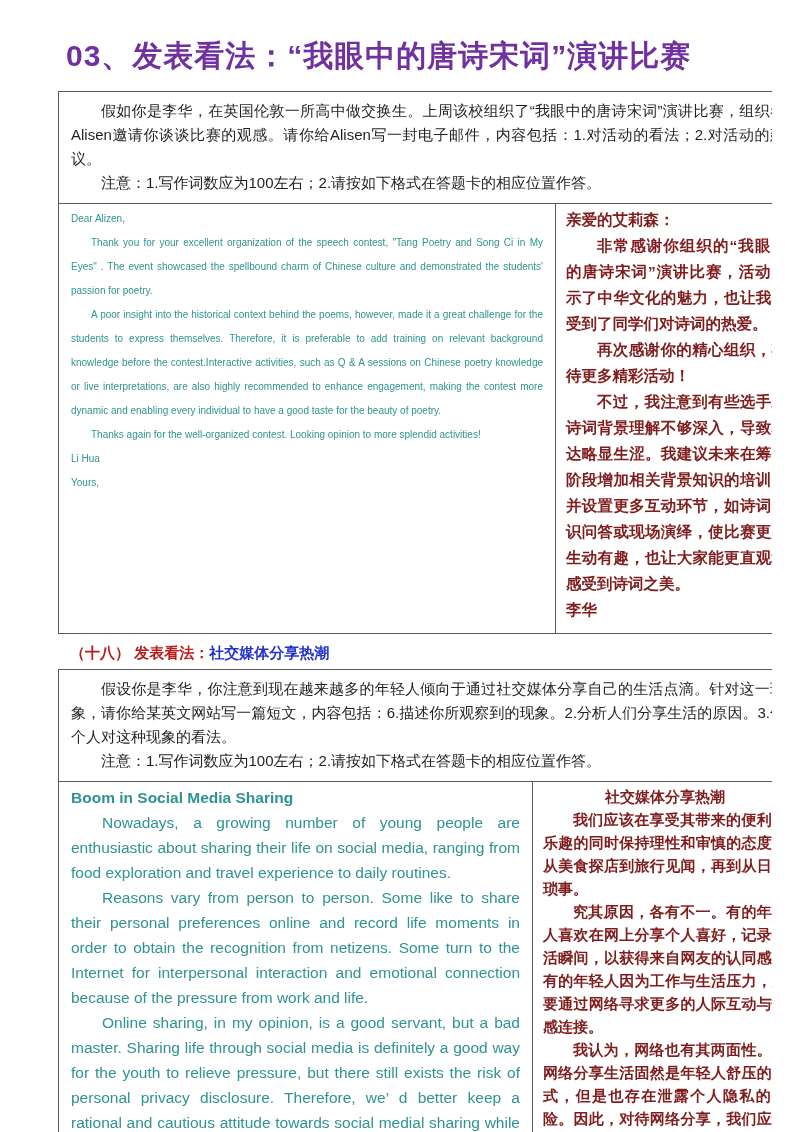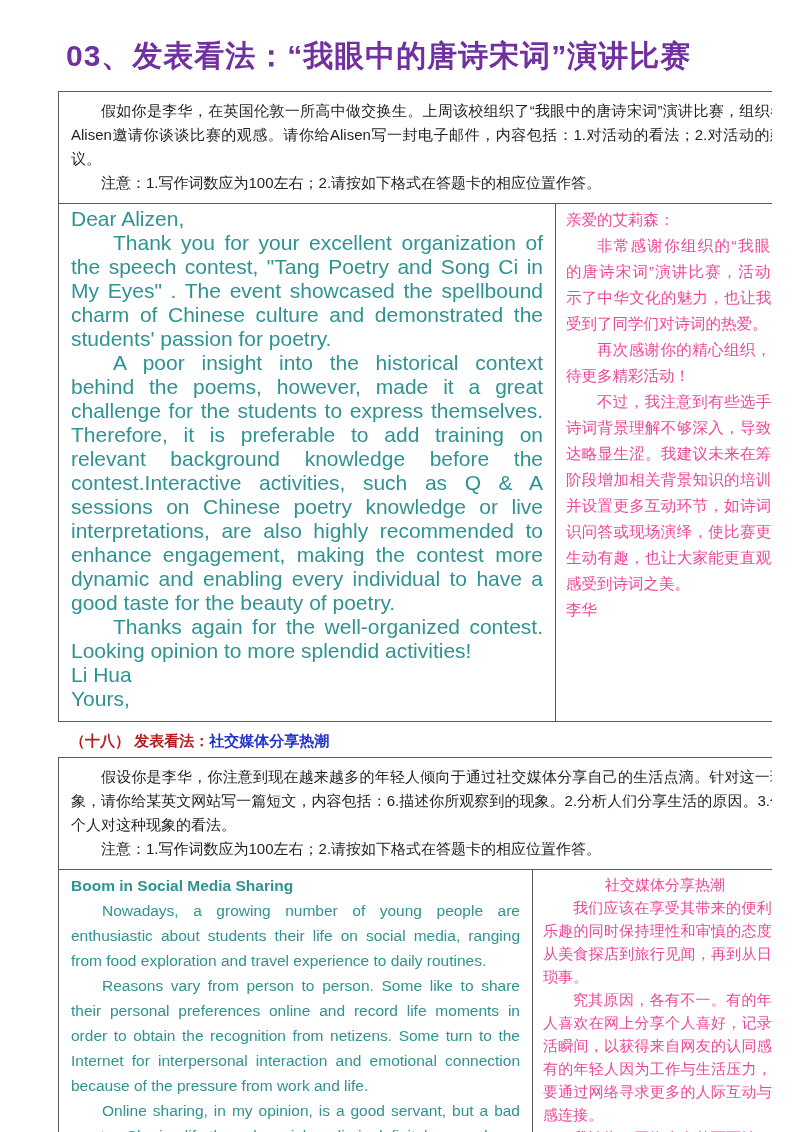--- a/index.html
+++ b/index.html
@@ -38,27 +38,28 @@
     margin-top: -1px;
     display: flex;
     align-items: stretch;
   }
   .col-en {
     box-sizing: border-box;
     border-right: 1px solid #5a5a5a;
     padding: 3px 12px 10px 12px;
     color: #2f9391;
   }
-  .s1 .col-en { width: 497px; font-size: 21px; line-height: 24px; }
+  .s1 .col-en { width: 497px; font-size: 10px; line-height: 24px; }
   .s2 .col-en { width: 474px; font-size: 15.5px; line-height: 25px; }
   .col-cn {
     box-sizing: border-box;
     flex: 1;
     padding: 3px 10px 10px 10px;
-    color: #ec4899;
+    color: #7f1d1d;
+    font-weight: bold;
   }
   .s1 .col-cn { font-size: 15.5px; line-height: 26px; }
   .s2 .col-cn { font-size: 15px; line-height: 23px; }
   .col-en p, .col-cn p { margin: 0; text-align: justify; }
   .col-en p.indent, .col-cn p.indent { text-indent: 2em; }
   .col-en .essay-title { text-align: left; font-weight: bold; }
   .col-cn .essay-title { text-align: center; text-indent: 0; }
   .sig-line { text-align: right; padding-right: 14px; }
   .cn-sig { text-align: right; padding-right: 6px; }
   .sub-heading {
@@ -106,21 +107,21 @@
   </div>
 
   <div class="box prompt-box">
     <p>假设你是李华，你注意到现在越来越多的年轻人倾向于通过社交媒体分享自己的生活点滴。针对这一现象，请你给某英文网站写一篇短文，内容包括：6.描述你所观察到的现象。2.分析人们分享生活的原因。3.你个人对这种现象的看法。</p>
     <p>注意：1.写作词数应为100左右；2.请按如下格式在答题卡的相应位置作答。</p>
   </div>
 
   <div class="box answer-box s2">
     <div class="col-en">
       <p class="essay-title">Boom in Social Media Sharing</p>
-      <p class="indent">Nowadays, a growing number of young people are enthusiastic about students their life on social media, ranging from food exploration and travel experience to daily routines.</p>
+      <p class="indent">Nowadays, a growing number of young people are enthusiastic about sharing their life on social media, ranging from food exploration and travel experience to daily routines.</p>
       <p class="indent">Reasons vary from person to person. Some like to share their personal preferences online and record life moments in order to obtain the recognition from netizens. Some turn to the Internet for interpersonal interaction and emotional connection because of the pressure from work and life.</p>
       <p class="indent">Online sharing, in my opinion, is a good servant, but a bad master. Sharing life through social media is definitely a good way for the youth to relieve pressure, but there still exists the risk of personal privacy disclosure. Therefore, we’ d better keep a rational and cautious attitude towards social medial sharing while enjoying the convenience and fun it brings.</p>
     </div>
     <div class="col-cn">
       <p class="essay-title">社交媒体分享热潮</p>
       <p class="indent">我们应该在享受其带来的便利与乐趣的同时保持理性和审慎的态度，从美食探店到旅行见闻，再到从日常琐事。</p>
       <p class="indent">究其原因，各有不一。有的年轻人喜欢在网上分享个人喜好，记录生活瞬间，以获得来自网友的认同感。有的年轻人因为工作与生活压力，想要通过网络寻求更多的人际互动与情感连接。</p>
       <p class="indent">我认为，网络也有其两面性。在网络分享生活固然是年轻人舒压的方式，但是也存在泄露个人隐私的风险。因此，对待网络分享，我们应该在享受其带来的便利与乐趣的同时保持理性和审慎的态度。</p>
     </div>
   </div>

